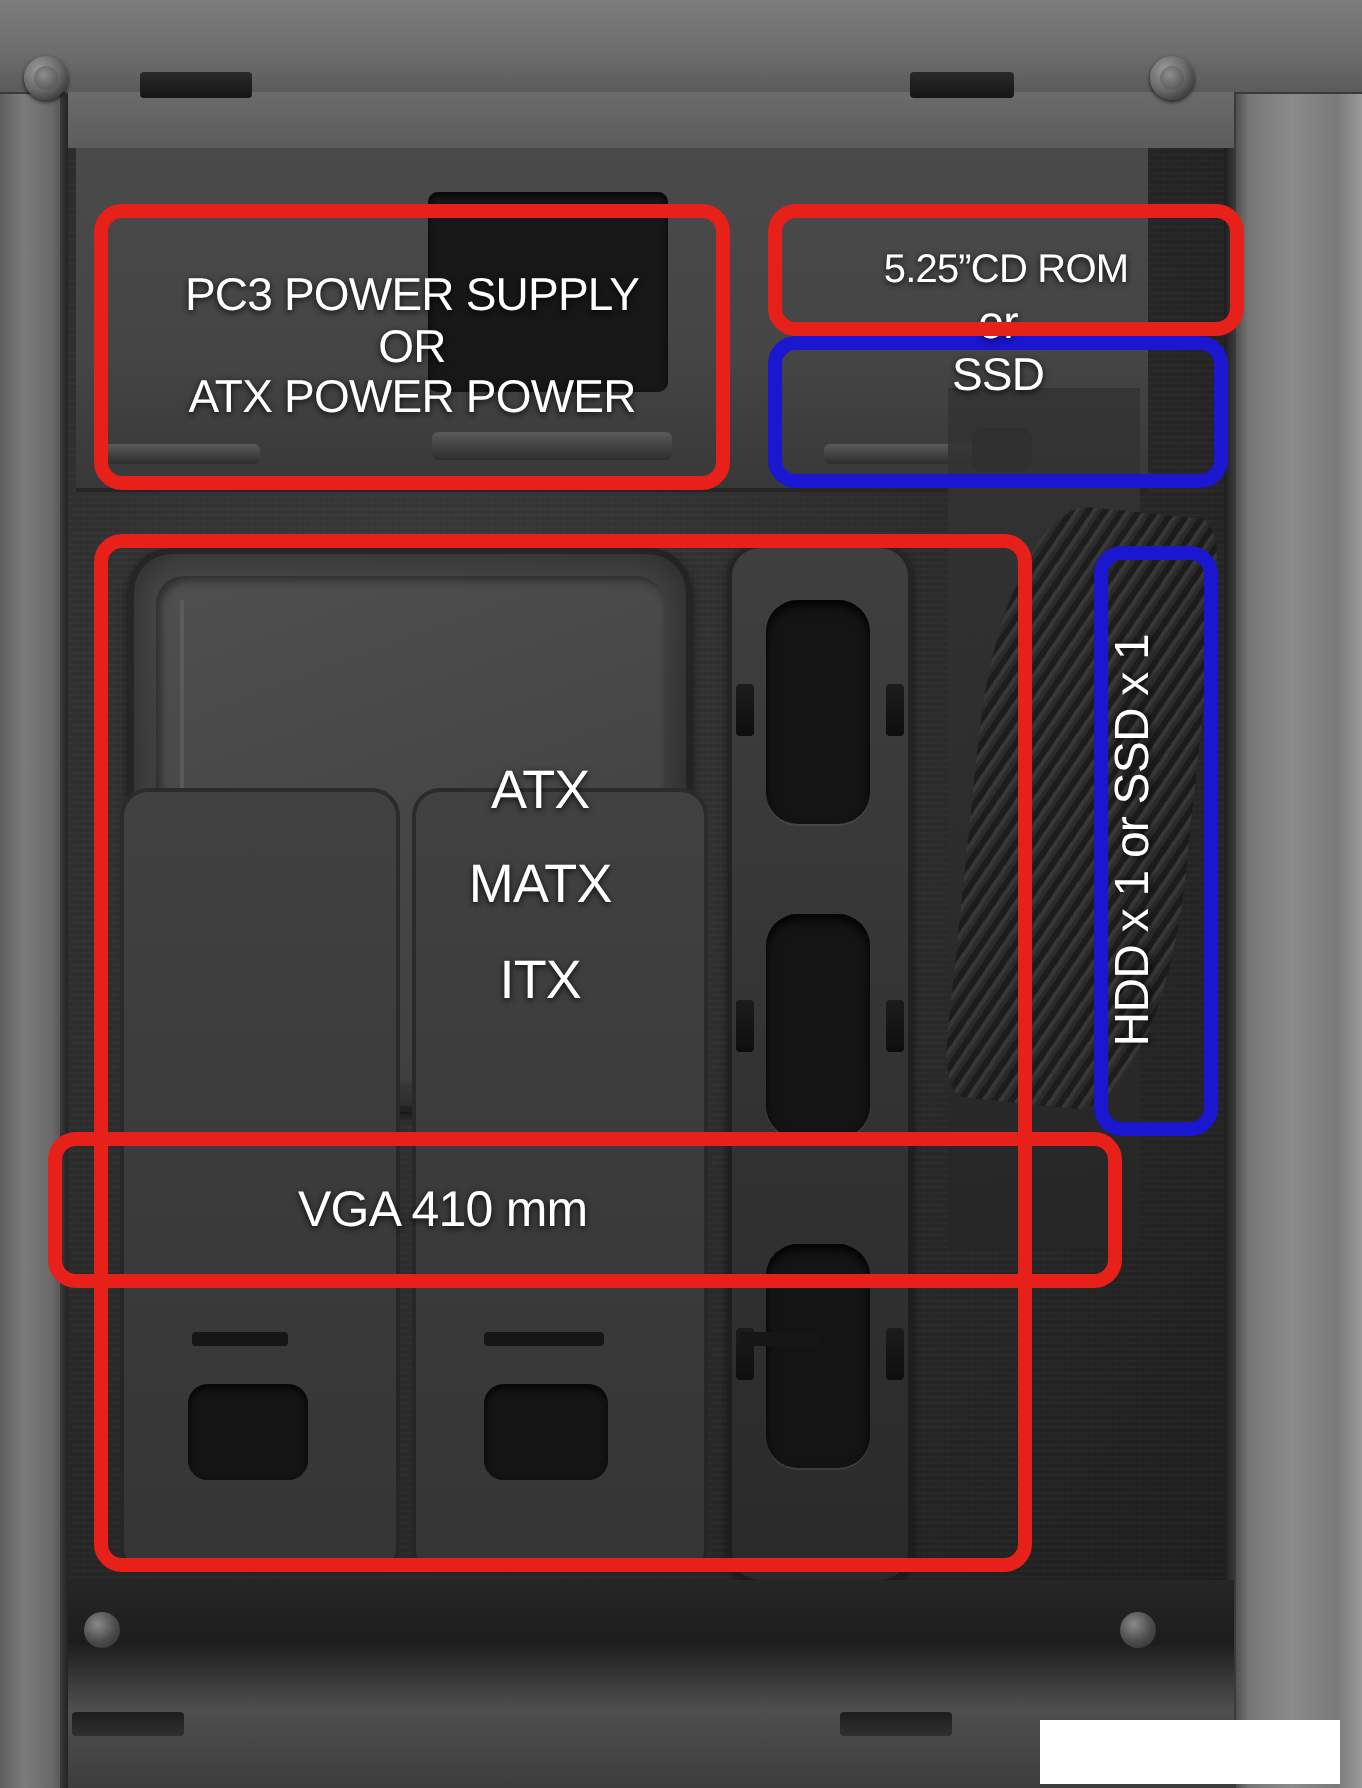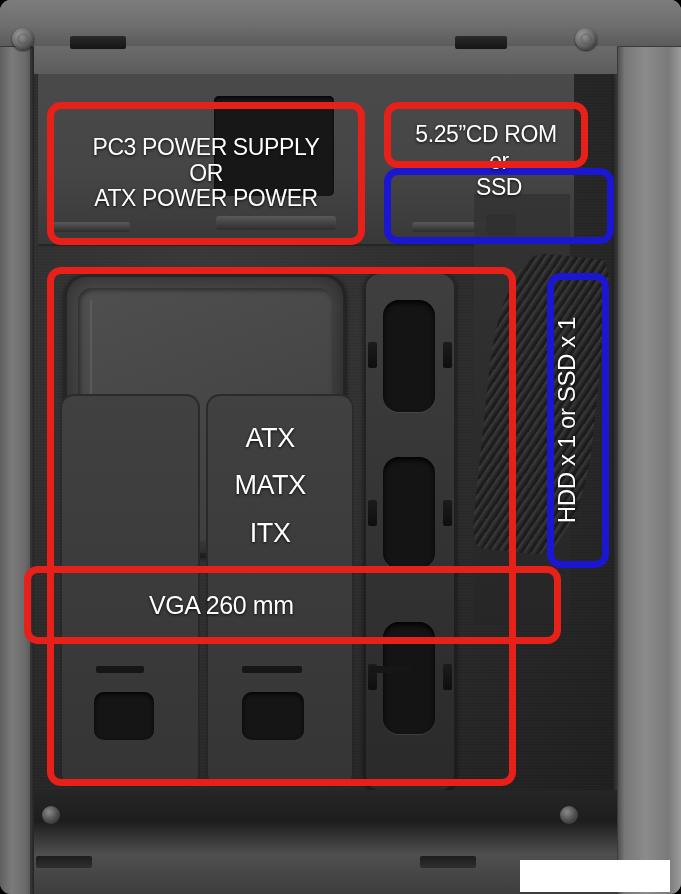--- a/index.html
+++ b/index.html
@@ -4,21 +4,20 @@
 <title>PC Case Interior Annotation</title>
 <style>
   html,body{margin:0;padding:0;background:#000;}
   body{font-family:"Liberation Sans",sans-serif;}
 
   #stage{
     position:relative;
     width:681px;height:894px;
     overflow:hidden;
     background:#2e2e2e;
-    border-radius:11px;
   }
 
   
   .case-outer{
     position:absolute;left:0;top:0;width:681px;height:894px;
     background:
       linear-gradient(180deg,#6d6d6d 0%,#636363 40%,#5a5a5a 100%);
   }
   
   .frame-left{
@@ -266,30 +265,30 @@
   <div class="floor-screw" style="left:560px;top:806px;"></div>
 
   <div class="anno red" style="left:47px;top:102px;width:318px;height:143px;font-size:23px;">
     <span class="lbl"><span>PC3 POWER SUPPLY</span><br><span>OR</span><br><span>ATX POWER POWER</span></span>
   </div>
 
   <div class="anno blue" style="left:384px;top:168px;width:230px;height:76px;font-size:23px;align-items:flex-end;padding-bottom:2px;">
     <span class="lbl" style="position:absolute;left:0;top:-26px;width:100%;"><span>or</span><br><span>SSD</span></span>
   </div>
 
-  <div class="anno red" style="left:384px;top:102px;width:204px;height:66px;font-size:23px;">
+  <div class="anno red" style="left:384px;top:102px;width:238px;height:66px;font-size:20px;">
     <span class="lbl">5.25”CD ROM</span>
   </div>
 
   <div class="anno red" style="left:47px;top:267px;width:469px;height:519px;font-size:27px;align-items:flex-start;padding-top:98px;">
-    <span class="lbl" style="width:60%;margin-left:-5%;line-height:1.75;margin-top:43px;"><span>ATX</span><br><span>MATX</span><br><span>ITX</span></span>
+    <span class="lbl" style="width:60%;margin-left:-5%;line-height:1.75;"><span>ATX</span><br><span>MATX</span><br><span>ITX</span></span>
   </div>
 
   <div class="anno red" style="left:24px;top:566px;width:537px;height:78px;font-size:25px;justify-content:flex-start;padding-left:118px;">
-    <span class="lbl" style="width:auto;">VGA 260 mm</span>
+    <span class="lbl" style="width:auto;">VGA 410 mm</span>
   </div>
 
   <div class="anno blue vertical" style="left:547px;top:273px;width:62px;height:295px;font-size:24px;">
     <span class="lbl">HDD x 1 or SSD x 1</span>
   </div>
 
 
   <div class="whitebox" style="left:520px;top:860px;width:150px;height:32px;"></div>
 
 </div>

